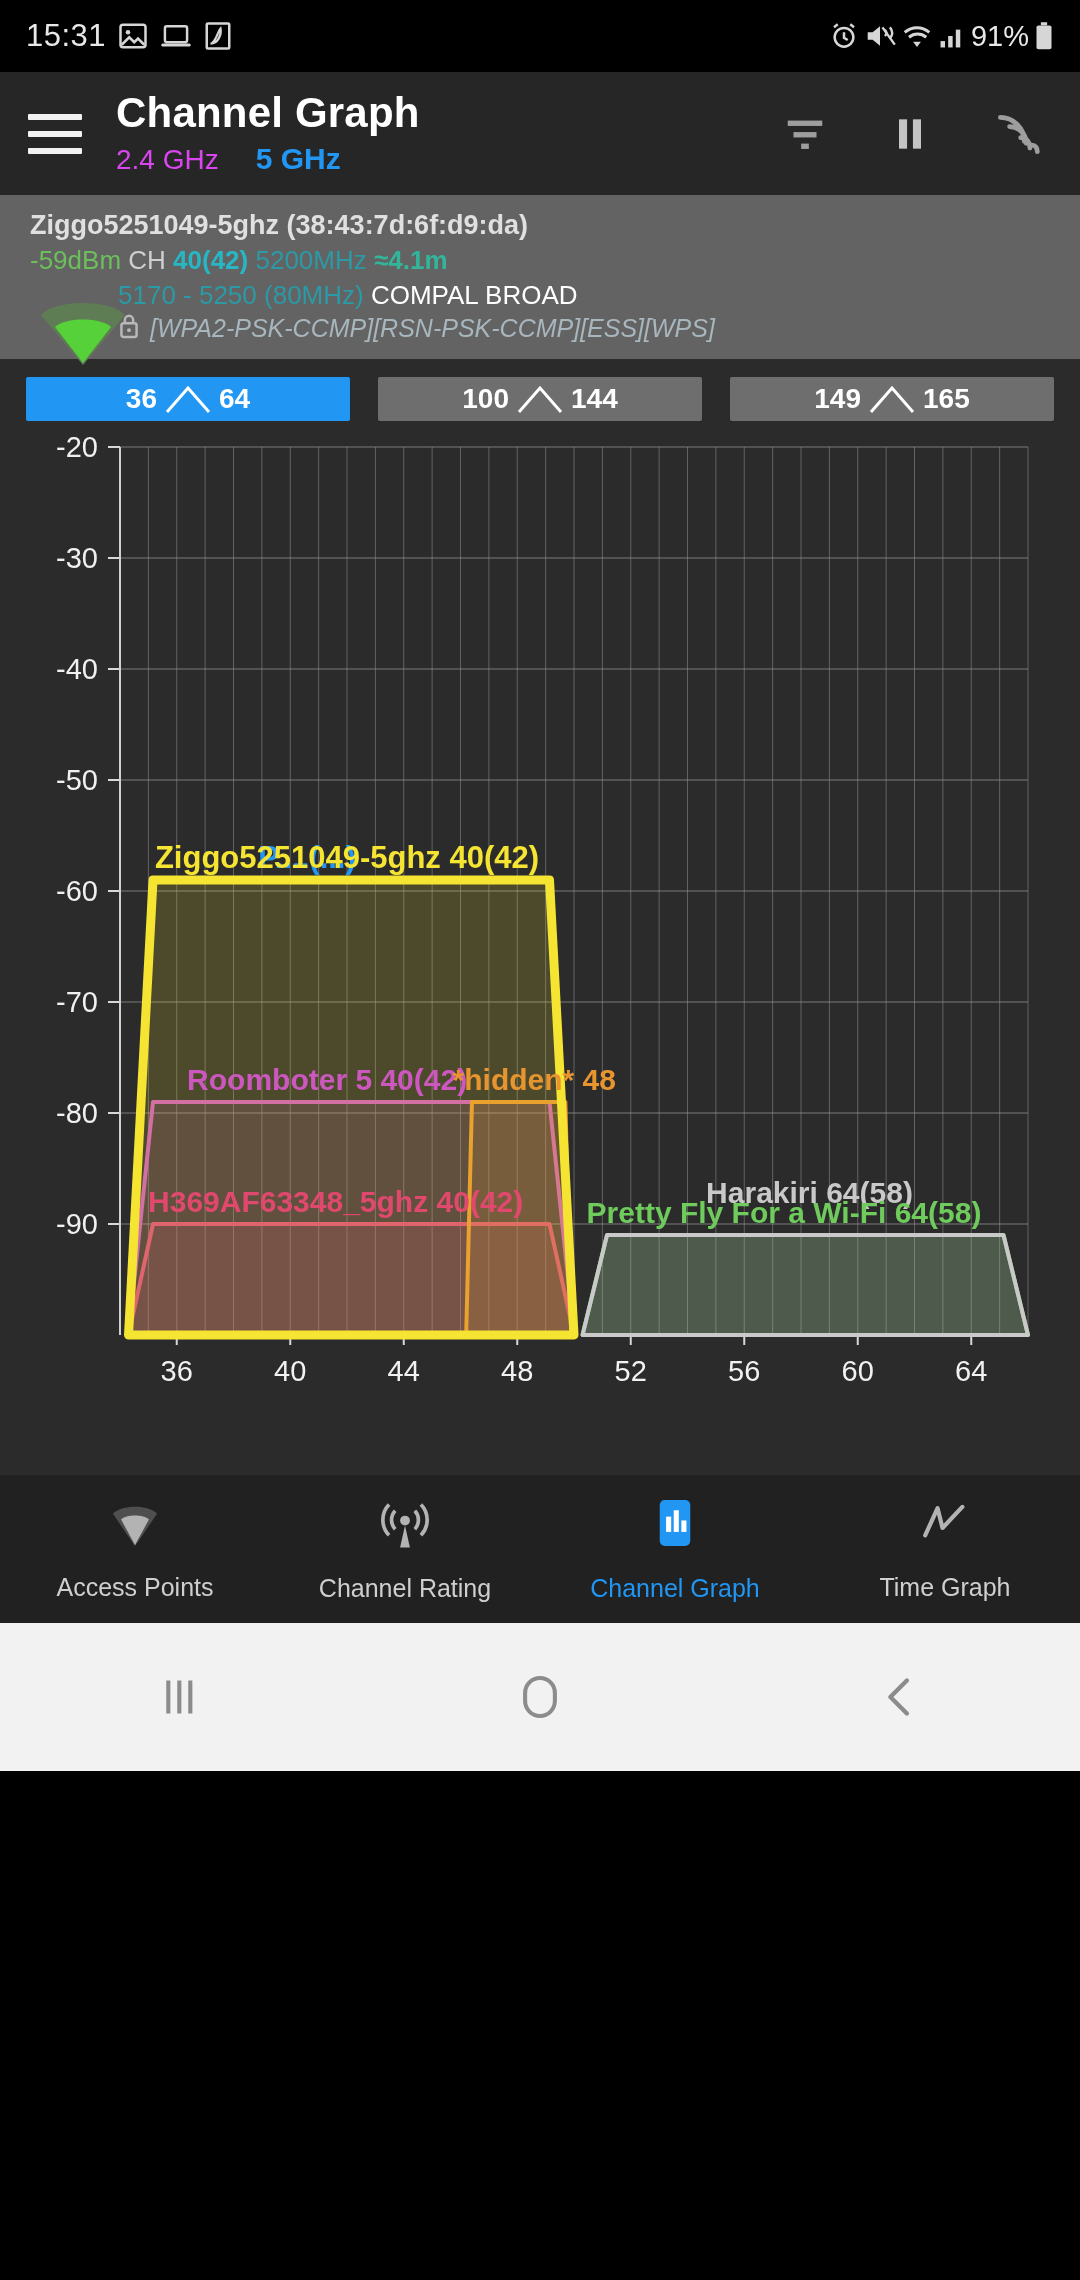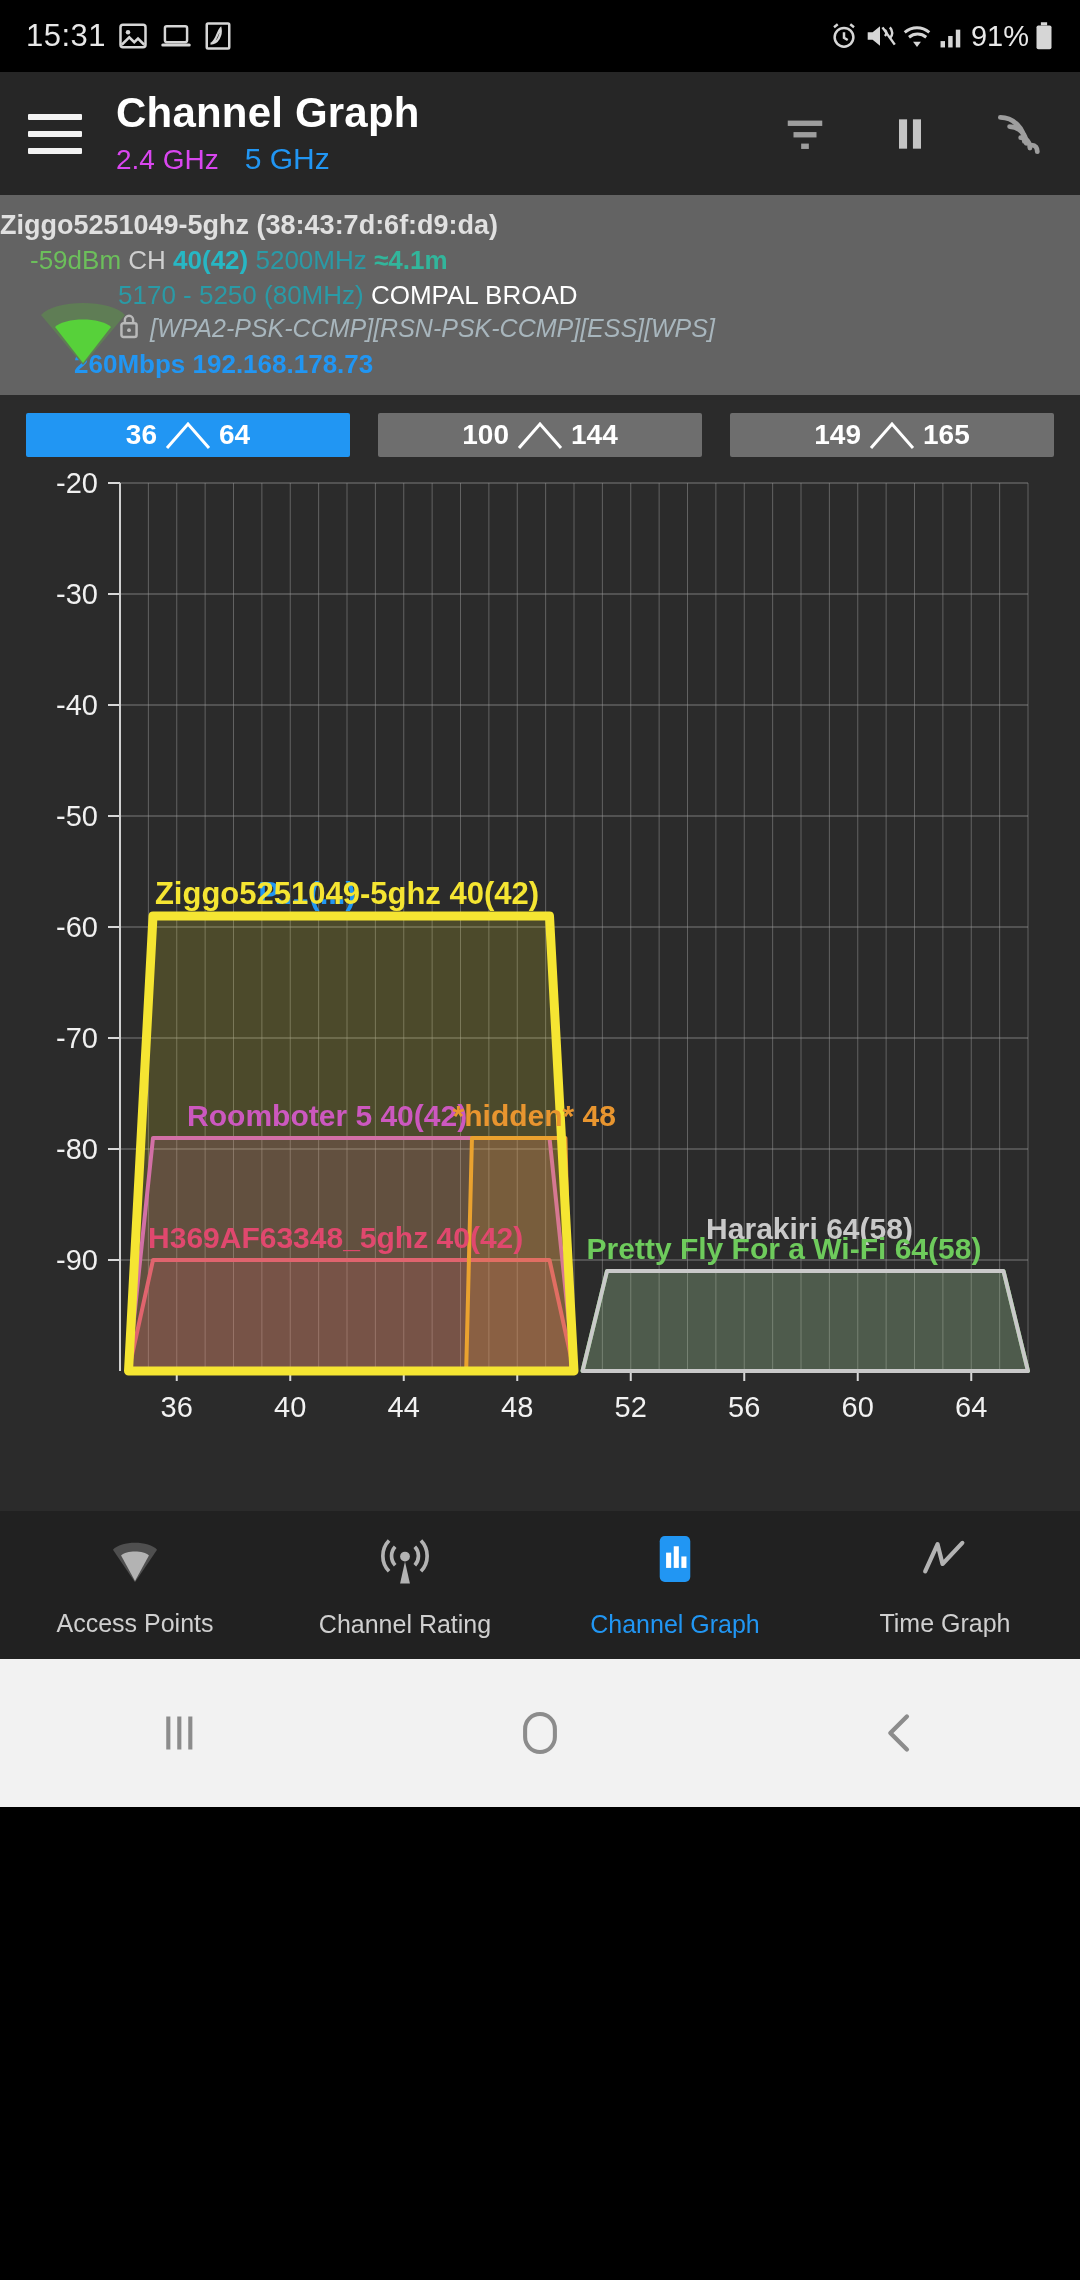--- a/index.html
+++ b/index.html
@@ -27,28 +27,28 @@
     display:flex; align-items:center; padding:0 28px;
   }
   .hamburger{ width:54px; height:40px; display:flex; flex-direction:column;
     justify-content:space-between; margin-right:24px; }
   .hamburger i{ display:block; height:6px; background:#f2f2f2; border-radius:1px; }
   .title-block{ display:flex; flex-direction:column; justify-content:center; }
   .app-title{ color:#fff; font-size:42px; font-weight:700; line-height:1.05;
       letter-spacing:0.2px; padding-left:10px;}
   .band-row{ display:flex; align-items:baseline; gap:26px; padding-left:10px; margin-top:6px;}
   .band{ font-size:28px; color:#d946ef; }
-  .band.active{ color:#2196f3; font-weight:400; font-size:30px; }
+  .band.active{ color:#2196f3; font-weight:700; font-size:30px;margin-left:11px; }
   .tb-actions{ margin-left:auto; display:flex; align-items:center; gap:60px; padding-right:10px;}
 
   
   .conn{
     background:#636363; padding:12px 0 14px 0; position:relative; min-height:160px;
   }
-  .conn-title{ color:#e0e0e0; font-size:27px; font-weight:700; line-height:1.35;}
+  .conn-title{ color:#e0e0e0; font-size:27px; font-weight:700; padding-left:30px; line-height:1.35;}
   .conn-grid{ display:flex; }
   .conn-icon{ width:118px; display:flex; align-items:flex-start; justify-content:center; padding-top:4px;}
   .conn-lines{ flex:1; padding-right:10px; }
   .ln{ font-size:26px; line-height:1.32; white-space:nowrap; }
   .c-green{ color:#6cbf5b; }
   .c-grey { color:#cfcfcf; }
   .c-cyan { color:#27b7c4; font-weight:700;}
   .c-cyan-dim{ color:#2a9aa6; }
   .c-teal { color:#32b59b; font-weight:700;}
   .c-white{ color:#ffffff; }
@@ -216,24 +216,20 @@
       </div>
       <div class="ln" style="padding-left:88px; display:flex; align-items:flex-start; gap:10px;">
         <span class="ico">
           <svg width="22" height="28" viewBox="0 0 16 20">
               <rect x="2.5" y="8" width="11" height="10" rx="1.5" fill="none" stroke="#b9b9b9" stroke-width="1.8"></rect>
               <path d="M5 8V5.6a3 3 0 016 0V8" fill="none" stroke="#b9b9b9" stroke-width="1.8"></path>
               <circle cx="8" cy="13" r="1.4" fill="#b9b9b9"></circle>
             </svg>
         </span>
         <span class="sec">[WPA2-PSK-CCMP][RSN-PSK-CCMP][ESS][WPS]</span>
-      </div>
-      <div class="ln" style="padding-left:44px; margin-top:2px;">
-        <span class="c-blue">260Mbps</span>
-        <span class="c-blue">192.168.178.73</span>
       </div>
     </div>
   </div>
 </div>
 
 <div class="graph-area">
 
   <div class="range-row">
     <div class="range-btn active">
       <span>36</span>

